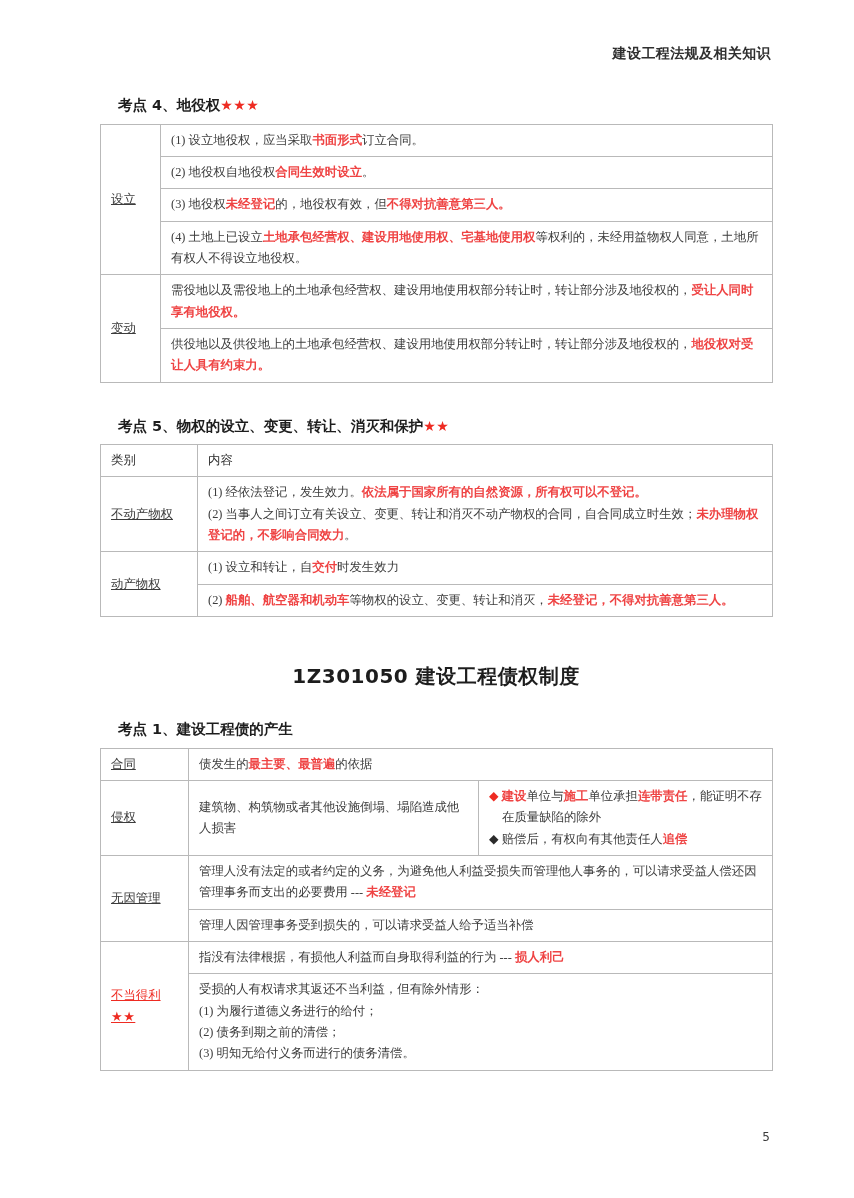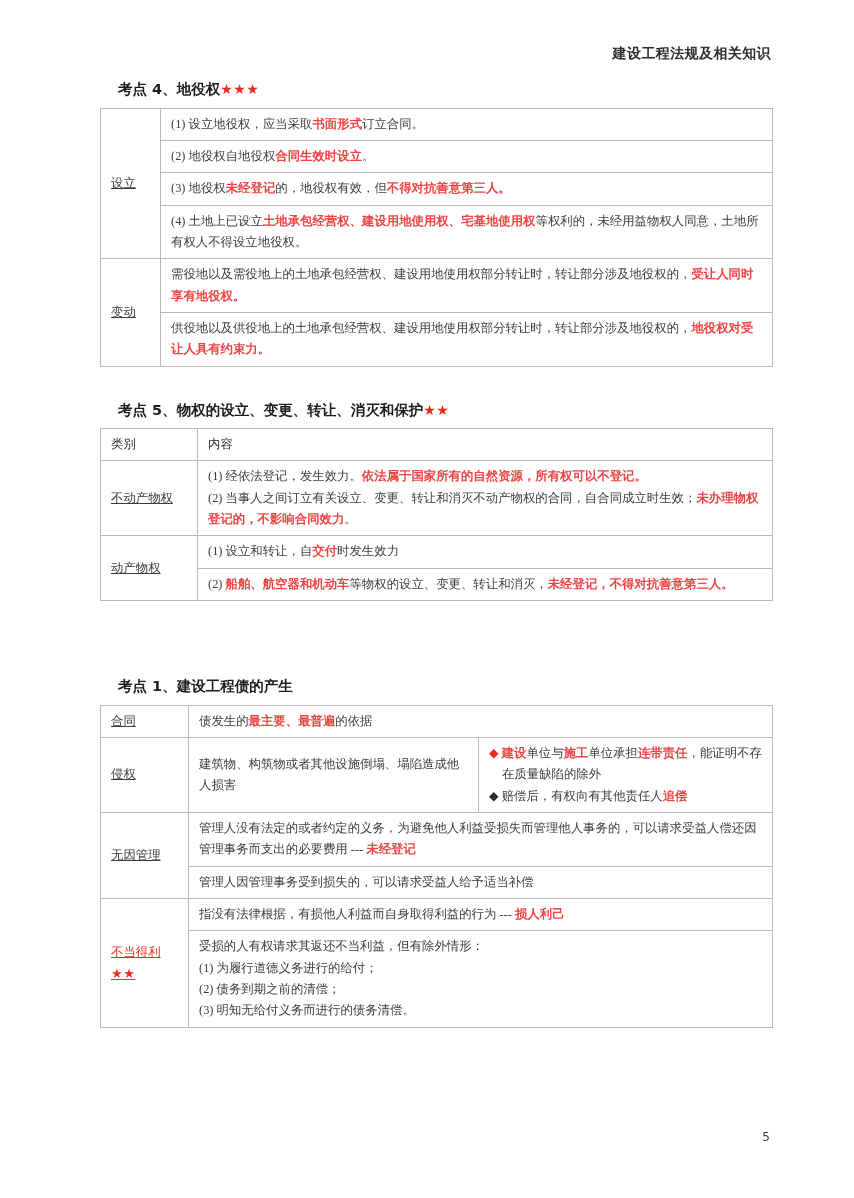--- a/index.html
+++ b/index.html
@@ -31,21 +31,21 @@
     font-size: 14px;
     font-weight: 700;
     color: #2f2f2f;
     letter-spacing: 0.4px;
   }
 
   
   .content {
     position: absolute;
     left: 100px;
-    top: 80px;
+    top: 96px;
     width: 672px;
   }
 
   
   .kaodian {
     font-family: "DejaVu Sans", "Liberation Sans", sans-serif;
     font-size: 14.5px;
     font-weight: 700;
     color: #1d1d1d;
     margin: 0 0 8px 18px;
@@ -204,20 +204,21 @@
           <td><span>(1) 设立和转让，自</span><span class="r">交付</span><span>时发生效力</span></td>
         </tr>
         <tr>
           <td><span>(2) </span><span class="r">船舶、航空器和机动车</span><span>等物权的设立、变更、转让和消灭，</span><span class="r">未经登记，不得对抗善意第三人。</span></td>
         </tr>
       </tbody>
     </table>
 
     <div class="spacer-2"></div>
 
+    <div class="big-title">1Z301050 建设工程债权制度</div>
 
     <div class="spacer-3"></div>
 
     <div class="kaodian">
       <span>考点 1、建设工程债的产生</span><span class="stars"></span>
     </div>
 
     <table class="tbl">
       <colgroup>
           <col style="width:88px">

